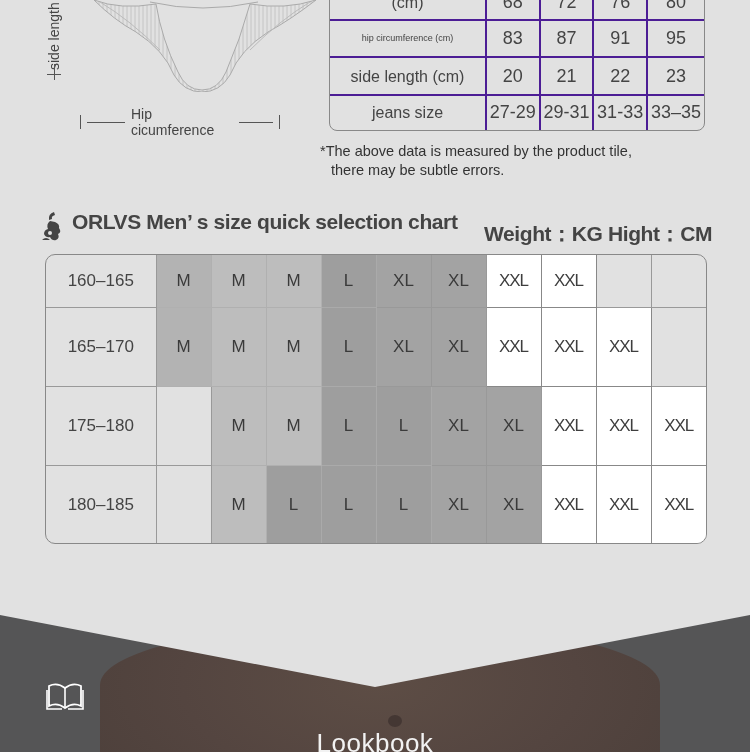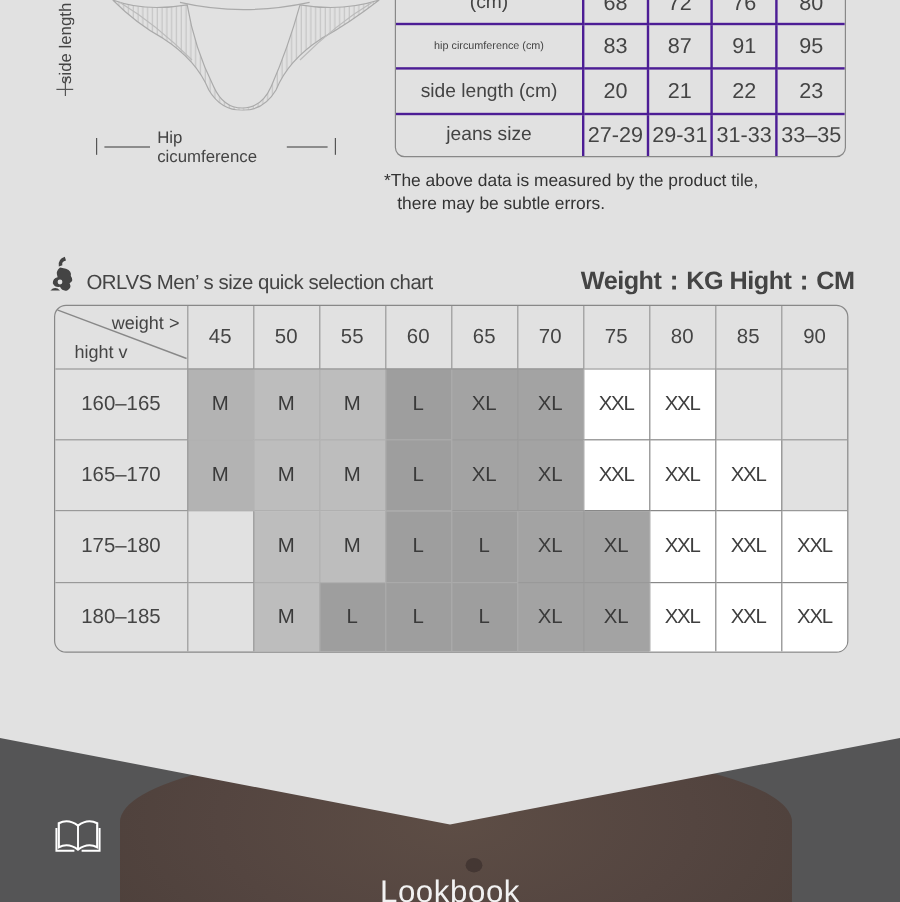--- a/index.html
+++ b/index.html
@@ -24,21 +24,21 @@
   .meas td.lbl.small { font-size: 9px; line-height: 11px; }
   .meas tr:first-child td { border-top: none; }
   .meas tr:last-child td { border-bottom: none; }
   .meas td:first-child { border-left: none; }
   .meas td:last-child { border-right: none; }
 
   .note { left: 320px; top: 142px; width: 400px; font-size: 14.5px; line-height: 19px; color: #333; }
   .note .l2 { padding-left: 11px; }
 
   
-  .chart-title { left: 40px; top: 210px; height: 36px; display: flex; align-items: flex-end; font-size: 17px; color: #444; letter-spacing: -0.4px; }
+  .chart-title { left: 40px; top: 210px; height: 36px; display: flex; align-items: flex-start; font-size: 21px; color: #444; letter-spacing: -0.4px; font-weight: bold; }
   .chart-title .logo { width: 26px; height: 34px; margin-right: 6px; }
   .units { left: 484px; top: 220px; font-size: 21px; color: #444; letter-spacing: -0.4px; white-space: nowrap; font-weight: bold; }
 
   
   .qs { left: 45px; top: 254px; width: 662px; height: 290px; border: 1px solid #888; border-radius: 10px; overflow: hidden; background: #e1e1e1; }
   .qs table { border-collapse: collapse; width: 100%; height: 100%; table-layout: fixed; }
   .qs td { border: 1px solid #999; text-align: center; font-size: 17px; color: #444; }
   .qs tr:first-child td { border-top: none; height: 52px; font-size: 17px; }
   .qs tr:last-child td { border-bottom: none; }
   .qs td:first-child { border-left: none; width: 110px; }
@@ -139,39 +139,20 @@
     <circle cx="10" cy="23" r="2" fill="#e1e1e1"></circle>
     <path d="M2,30 Q6,26 10,30 Z" fill="#444"></path>
   </svg>
   <span>ORLVS  Men’ s size quick selection chart</span>
 </div>
 <div class="abs units">Weight：KG  Hight：CM</div>
 
 <div class="abs qs">
   <table>
     <tbody id="qs-body">
-      <tr id="qs-head">
-        <td class="corner">
-          <svg preserveAspectRatio="none" viewBox="0 0 100 100">
-              <line x1="0" y1="5" x2="100" y2="85" stroke="#888" stroke-width="1.2" vector-effect="non-scaling-stroke"></line>
-            </svg>
-          <span class="w">weight &gt;</span>
-          <span class="h">hight v</span>
-        </td>
-      <td>45</td>
-          <td>50</td>
-          <td>55</td>
-          <td>60</td>
-          <td>65</td>
-          <td>70</td>
-          <td>75</td>
-          <td>80</td>
-          <td>85</td>
-          <td>90</td>
-        </tr>
     <tr>
           <td>160–165</td>
           <td class="sz M alt">M</td>
           <td class="sz M">M</td>
           <td class="sz M">M</td>
           <td class="sz L">L</td>
           <td class="sz XL">XL</td>
           <td class="sz XL">XL</td>
           <td class="sz XXL">XXL</td>
           <td class="sz XXL">XXL</td>

